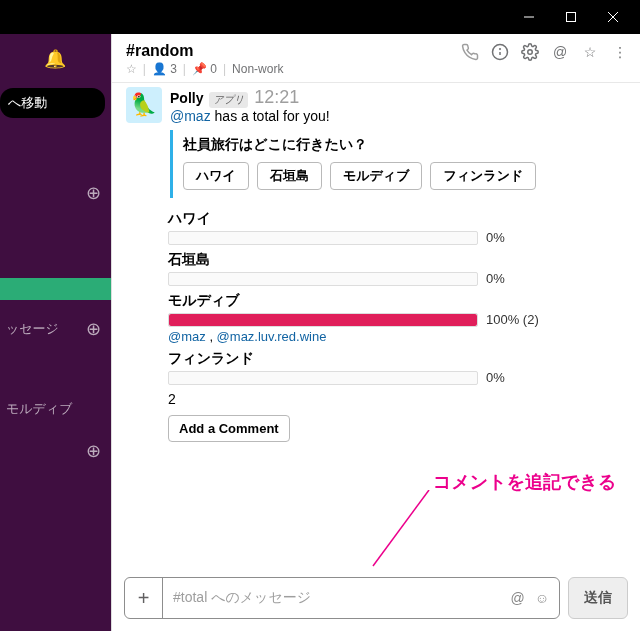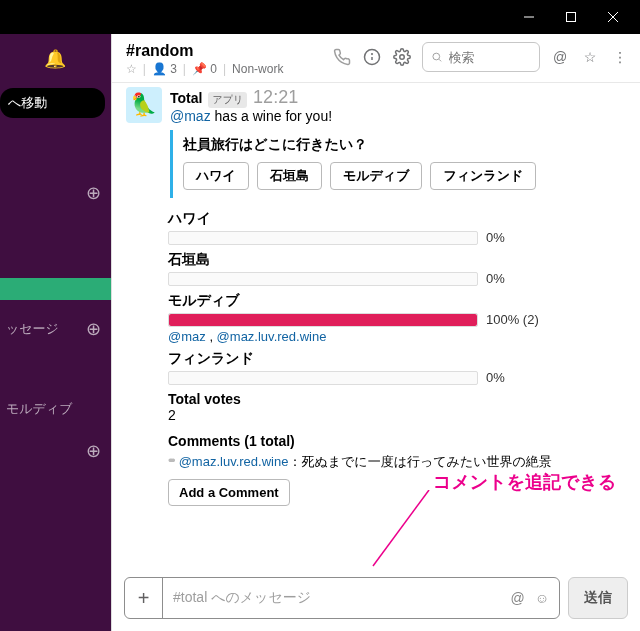--- a/index.html
+++ b/index.html
@@ -25,21 +25,21 @@
   .search-box { display:flex; align-items:center; border:1px solid #c7c7c7; border-radius:6px; height:30px; padding:0 8px; gap:6px; color:#9e9e9e; width:118px; }
   .search-box input { border:none; outline:none; width:100%; font-size:13px; }
   .date-divider { text-align:center; font-size:12px; font-weight:700; color:#616061; position:relative; height:20px; margin-top:-2px;}
   .date-divider span { background:#fff; padding:0 10px; position:relative; top:-2px; }
   .msg-area { flex:1; overflow:hidden; padding:4px 14px 0 14px; }
   .msg-row { display:flex; gap:8px; }
   .avatar { width:36px; height:36px; border-radius:4px; background:#cdeffd; display:flex; align-items:center; justify-content:center; font-size:22px; }
   .msg-body { flex:1; }
   .msg-head { display:flex; align-items:baseline; gap:6px; }
   .bot-name { font-weight:900; }
-  .app-tag { background:#e8e8e8; color:#616061; font-size:10px; padding:1px 4px; border-radius:3px; }
+  .app-tag { background:#e8e8e8; color:#616061; font-size:10px; padding:1px 4px; border-radius:3px;font-style:italic; }
   .ts { color:#9e9e9e; font-size:18px; }
   .mention { color:#1264A3; }
   .poll-block { border-left:3px solid #2eb0e8; padding:6px 0 8px 10px; margin:6px 0 4px 0;}
   .poll-q { font-weight:900; margin-bottom:8px;font-family:Liberation Mono, monospace; }
   .poll-opts { display:flex; gap:8px; flex-wrap:wrap; }
   .opt-btn { border:1px solid #b9b9b9; background:#fff; border-radius:4px; padding:4px 12px; font-weight:700; font-size:13px; cursor:pointer;}
   .results { padding-left:42px; margin-top:8px; }
   .res-item { margin-bottom:6px; }
   .res-label { font-weight:900; font-size:14px; }
   .bar-row { display:flex; align-items:center; gap:8px; margin-top:2px; }
@@ -146,44 +146,37 @@
                 <line x1="12" y1="16" x2="12" y2="12"></line>
                 <circle cx="12" cy="8" r="0.5" fill="#717274"></circle>
               </svg>
             </div>
         <div class="hdr-icon">
               <svg width="18" height="18" viewBox="0 0 24 24" fill="none" stroke="#717274" stroke-width="2">
                 <circle cx="12" cy="12" r="3"></circle>
                 <path d="M19.4 15a1.7 1.7 0 0 0 .3 1.8l.1.1a2 2 0 1 1-2.8 2.8l-.1-.1a1.7 1.7 0 0 0-1.8-.3 1.7 1.7 0 0 0-1 1.5V21a2 2 0 1 1-4 0v-.1a1.7 1.7 0 0 0-1.1-1.5 1.7 1.7 0 0 0-1.8.3l-.1.1a2 2 0 1 1-2.8-2.8l.1-.1a1.7 1.7 0 0 0 .3-1.8 1.7 1.7 0 0 0-1.5-1H3a2 2 0 1 1 0-4h.1a1.7 1.7 0 0 0 1.5-1.1 1.7 1.7 0 0 0-.3-1.8l-.1-.1a2 2 0 1 1 2.8-2.8l.1.1a1.7 1.7 0 0 0 1.8.3H9a1.7 1.7 0 0 0 1-1.5V3a2 2 0 1 1 4 0v.1a1.7 1.7 0 0 0 1 1.5 1.7 1.7 0 0 0 1.8-.3l.1-.1a2 2 0 1 1 2.8 2.8l-.1.1a1.7 1.7 0 0 0-.3 1.8V9c.3.6.9 1 1.5 1H21a2 2 0 1 1 0 4h-.1a1.7 1.7 0 0 0-1.5 1z"></path>
               </svg>
             </div>
-        <div class="search-box">
-          <svg width="14" height="14" viewBox="0 0 24 24" fill="none" stroke="#9e9e9e" stroke-width="2">
-                <circle cx="11" cy="11" r="7"></circle>
-                <line x1="21" y1="21" x2="16.65" y2="16.65"></line>
-              </svg>
-          <input placeholder="検索" style="">
-        </div>
         <div class="hdr-icon">@</div>
         <div class="hdr-icon">☆</div>
         <div class="hdr-icon">⋮</div>
       </div>
     </div>
 
 
     <div class="msg-area">
       <div class="msg-row">
         <div class="avatar">🦜</div>
         <div class="msg-body">
           <div class="msg-head">
-            <span class="bot-name">Total</span>
+            <span class="bot-name">Polly</span>
             <span class="app-tag">アプリ</span>
             <span class="ts">12:21</span>
           </div>
-          <div><a class="mention">@maz</a><span> has a wine for you!</span></div>
+          <div><a class="mention">@maz</a><span> has a total for you!</span></div>
           <div class="poll-block">
             <div class="poll-q">社員旅行はどこに行きたい？</div>
             <div class="poll-opts">
               <button class="opt-btn">ハワイ</button>
               <button class="opt-btn">石垣島</button>
               <button class="opt-btn">モルディブ</button>
               <button class="opt-btn">フィンランド</button>
             </div>
           </div>
         </div>
@@ -223,31 +216,23 @@
           <div class="bar-row">
                 <div class="bar-track">
                   <div class="bar-fill" style="width:0%"></div>
                 </div>
                 <span class="pct">0%</span>
               </div>
         </div>
       </div>
 
       <div class="total-block">
-        <div class="total-label">Total votes</div>
         <div>2</div>
       </div>
 
-      <div class="comments-block">
-        <div class="comments-title">Comments (1 total)</div>
-        <div class="comment-row">
-          <span class="bubble">•••</span>
-          <span><a class="mention">@maz.luv.red.wine</a><span>：死ぬまでに一度は行ってみたい世界の絶景</span></span>
-        </div>
-      </div>
       <button class="add-comment-btn">Add a Comment</button>
     </div>
 
     <div class="composer-row">
       <div class="composer">
         <div class="plus-box">+</div>
         <div class="ph">#total へのメッセージ</div>
         <div class="r-icons">
           <span>@</span>
           <span>☺</span>

